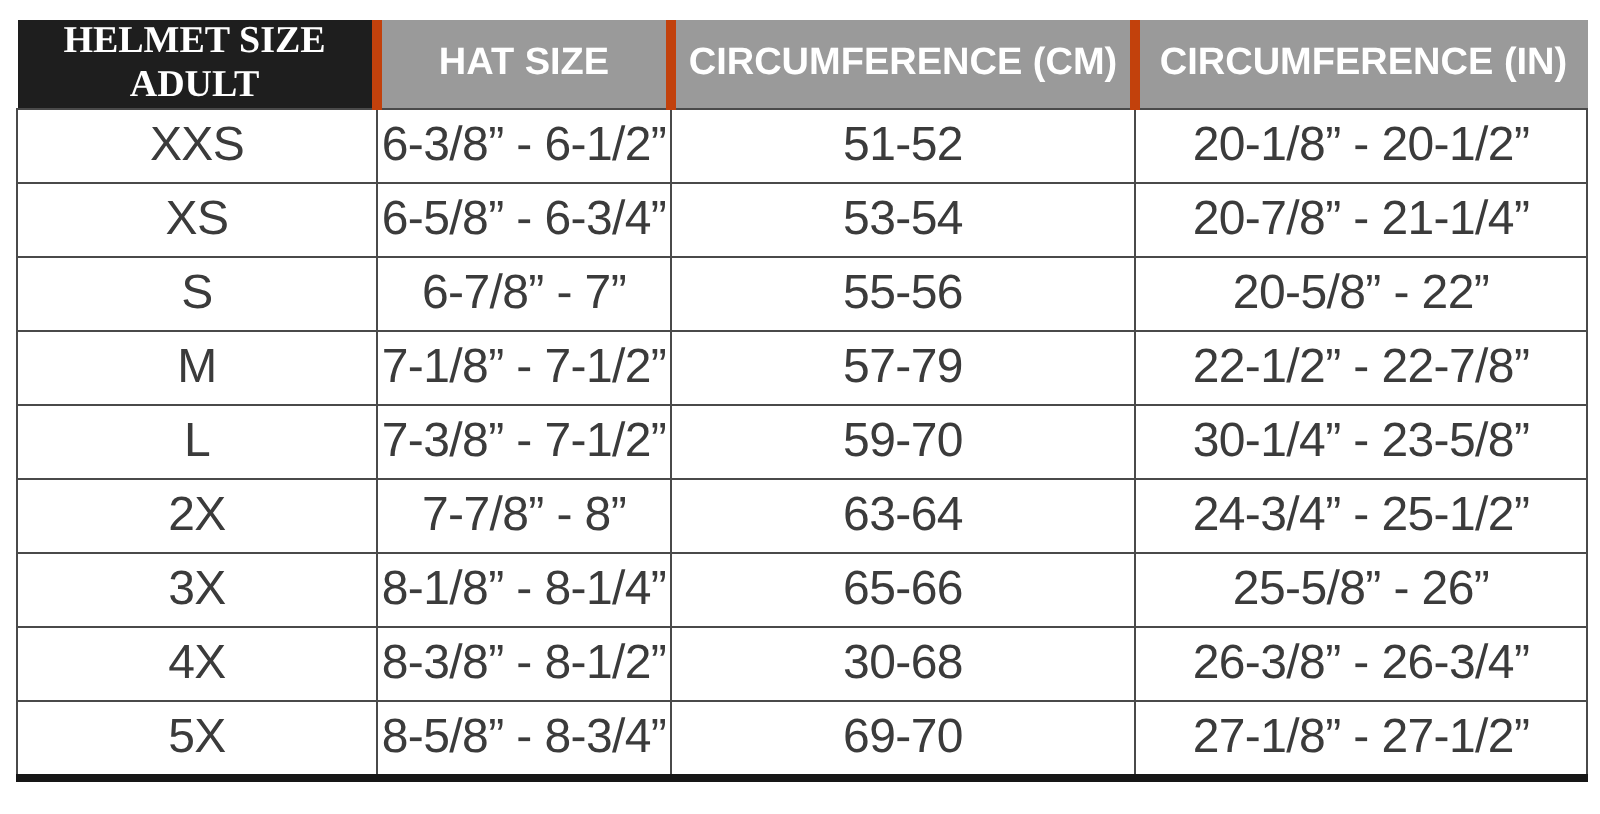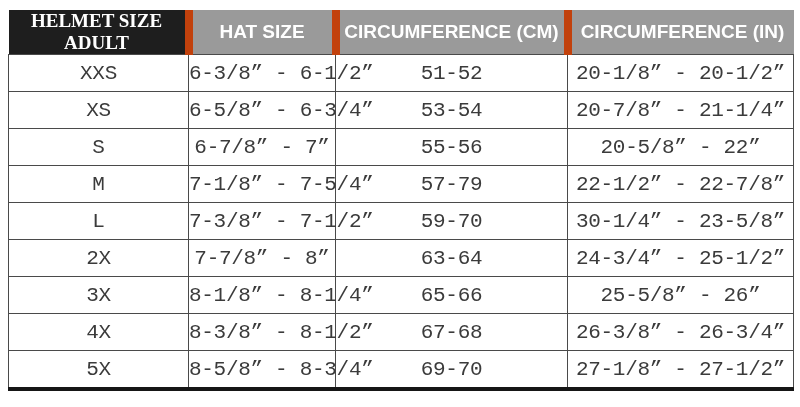--- a/index.html
+++ b/index.html
@@ -30,34 +30,33 @@
     font-size: 19px;
     font-weight: 700;
     letter-spacing: 0px;
     color: #ffffff;
     text-align: center;
     vertical-align: middle;
     border: none;
   }
   thead th.dark { background: #1e1e1e; font-family: Liberation Serif, serif; }
   thead th.gray { background: #9a9a9a; }
-  thead th + th { border-left: 8px solid #c2410c; }
+  thead th + th { border-left: 5px solid #c2410c; }
 
   tbody td {
     height: 36px;
     padding: 0;
-    font-size: 21px;
+    font-size: 24px;
     letter-spacing: -0.3px;
     color: #3b3b3b;
     text-align: center;
     vertical-align: middle;
     border: 1px solid #4a4a4a;
     background: #ffffff;
     white-space: nowrap;
-    font-family: Liberation Mono, monospace;
   }
   tbody tr:last-child td { border-bottom: 4px solid #161616; }
 </style>
 </head>
 <body>
 
 <div class="chart-wrap">
   <table class="size-chart">
     <colgroup>
       <col class="c1">
@@ -87,21 +86,21 @@
         <td>20-7/8” - 21-1/4”</td>
       </tr>
       <tr>
         <td>S</td>
         <td>6-7/8” - 7”</td>
         <td>55-56</td>
         <td>20-5/8” - 22”</td>
       </tr>
       <tr>
         <td>M</td>
-        <td>7-1/8” - 7-5/4”</td>
+        <td>7-1/8” - 7-1/2”</td>
         <td>57-79</td>
         <td>22-1/2” - 22-7/8”</td>
       </tr>
       <tr>
         <td>L</td>
         <td>7-3/8” - 7-1/2”</td>
         <td>59-70</td>
         <td>30-1/4” - 23-5/8”</td>
       </tr>
       <tr>
@@ -112,21 +111,21 @@
       </tr>
       <tr>
         <td>3X</td>
         <td>8-1/8” - 8-1/4”</td>
         <td>65-66</td>
         <td>25-5/8” - 26”</td>
       </tr>
       <tr>
         <td>4X</td>
         <td>8-3/8” - 8-1/2”</td>
-        <td>67-68</td>
+        <td>30-68</td>
         <td>26-3/8” - 26-3/4”</td>
       </tr>
       <tr>
         <td>5X</td>
         <td>8-5/8” - 8-3/4”</td>
         <td>69-70</td>
         <td>27-1/8” - 27-1/2”</td>
       </tr>
     </tbody>
   </table>

